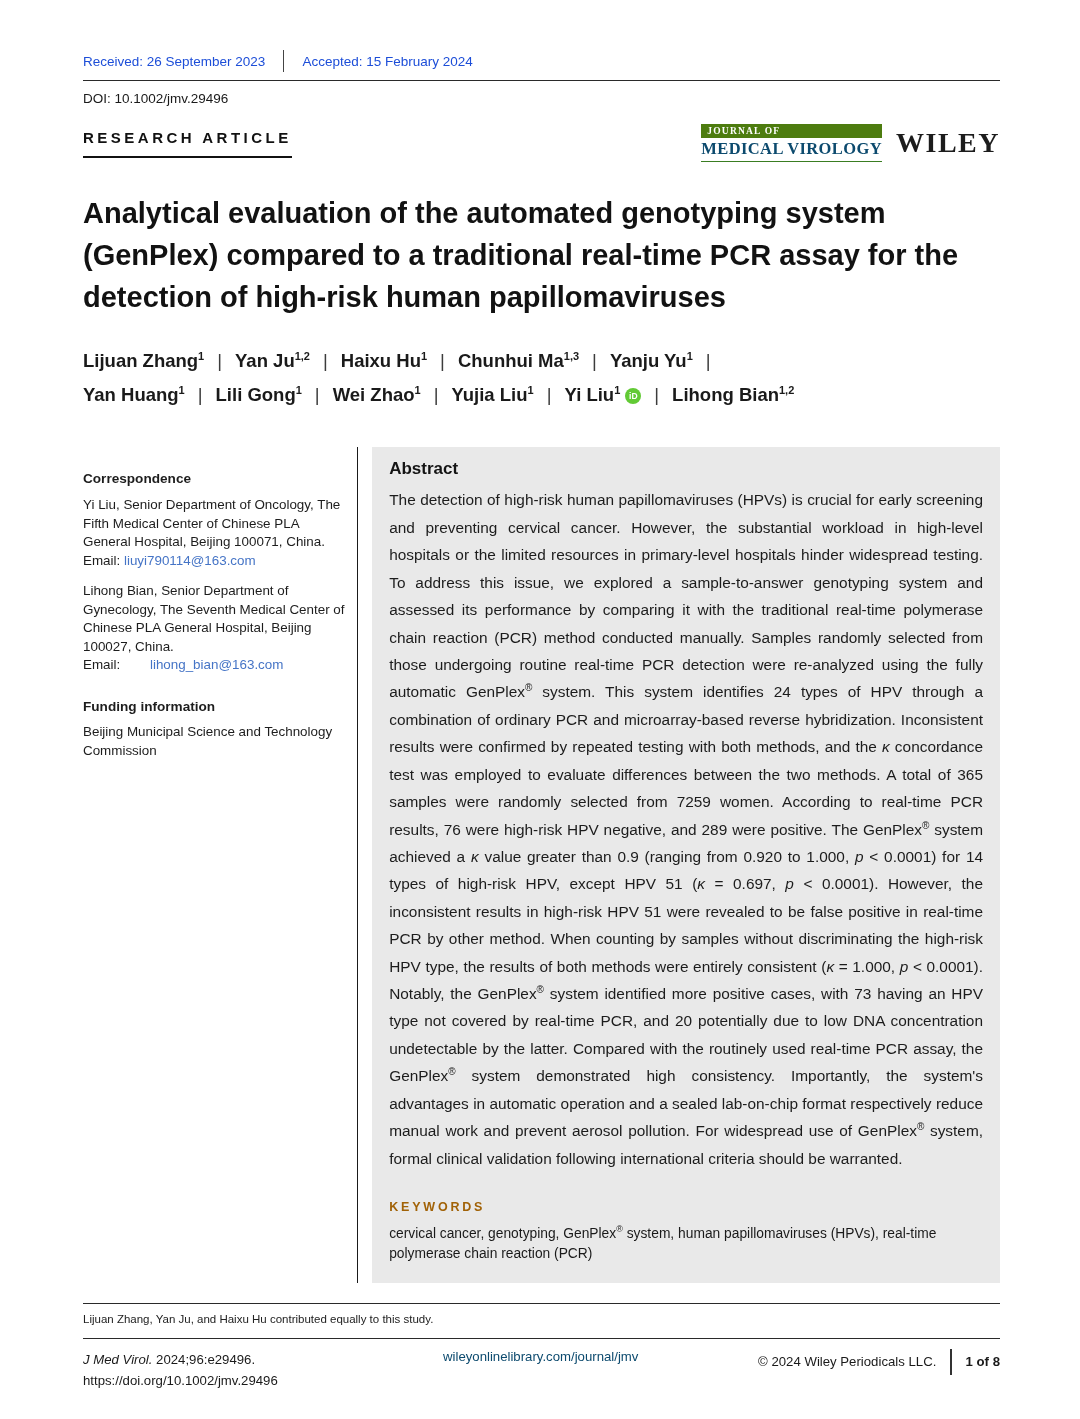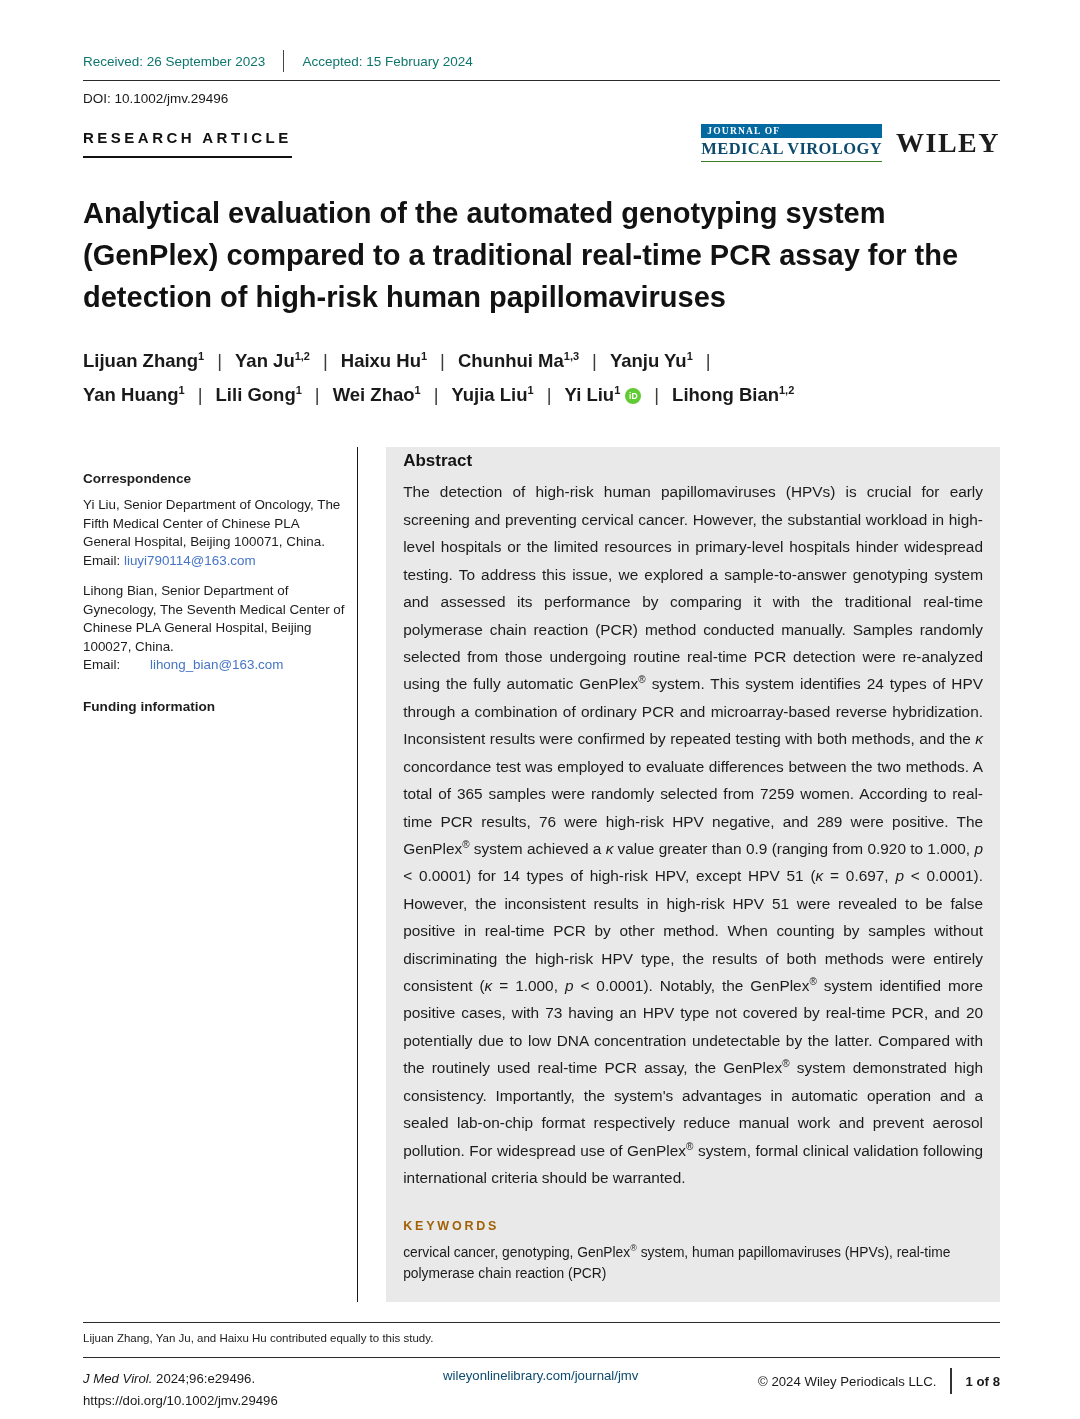--- a/index.html
+++ b/index.html
@@ -5,21 +5,21 @@
   * { margin: 0; padding: 0; box-sizing: border-box; }
   html, body { background: #ffffff; }
   body {
     width: 1080px; height: 1419px; overflow: hidden;
     font-family: "Liberation Sans", "DejaVu Sans", sans-serif;
     color: #1a1a1a;
   }
   .page { width: 1080px; height: 1419px; padding: 0 80px 0 83px; }
 
   
-  .meta-row { display: flex; align-items: center; padding-top: 50px; font-size: 13.5px; color: #0f766e; }
+  .meta-row { display: flex; align-items: center; padding-top: 50px; font-size: 13.5px; color: #1d4ed8; }
   .meta-divider { width: 1px; height: 22px; background: #444; margin: 0 18px; }
   .top-rule { border: none; border-top: 1.6px solid #2a2a2a; margin-top: 8px; }
   .doi-row { margin-top: 10px; font-size: 13.5px; }
 
   .header-main { display: flex; justify-content: space-between; align-items: center; margin-top: 18px; }
   .research-article {
     font-size: 15px; font-weight: bold; letter-spacing: 3.5px; color: #111;
     display: inline-block; border-bottom: 2.6px solid #111; padding-bottom: 10px;
   }
   .logos { display: flex; align-items: center; gap: 14px; }
@@ -50,21 +50,21 @@
 
   
   .content { display: flex; margin-top: 36px; align-items: stretch; }
   .sidebar { width: 263px; flex-shrink: 0; font-size: 13.4px; line-height: 1.38; color: #1d1d1d; }
   .affil { margin-bottom: 12px; }
   .affil sup, .side-heading sup { font-size: 9.5px; }
   .side-heading { font-weight: bold; margin: 23px 0 7px; font-size: 13.6px; }
   .corr-entry { margin-bottom: 12px; }
   .email-link { text-decoration: none; cursor: pointer; }
   .vrule { width: 1.2px; background: #1a1a1a; margin-left: 11px; flex-shrink: 0; }
-  .abstract-box { flex: 1; margin-left: 28px; padding: 4px 17px 18px; }
+  .abstract-box { flex: 1; margin-left: 14px; padding: 12px 17px 18px; }
 
   .abstract-heading { font-size: 17px; font-weight: bold; margin-bottom: 7px; color: #141414; }
   .abstract-body { font-size: 15.4px; line-height: 1.78; text-align: justify; color: #1c1c1c; }
   .abstract-body sup.reg { font-size: 10px; }
   .keywords-heading { margin-top: 28px; font-size: 12.5px; font-weight: bold; letter-spacing: 2.8px; color: #a16207; }
   .keywords-text { margin-top: 9px; font-size: 13.8px; line-height: 1.5; }
   .keywords-text sup.reg { font-size: 9px; }
 
   
   .footnote-rule { border: none; border-top: 1.5px solid #2a2a2a; margin-top: 20px; }
@@ -88,21 +88,21 @@
     <span class="meta-divider"></span>
     <span>Accepted: 15 February 2024</span>
   </div>
   <hr class="top-rule">
   <div class="doi-row">DOI: 10.1002/jmv.29496</div>
 
   <div class="header-main">
     <span class="research-article">RESEARCH ARTICLE</span>
     <span class="logos">
       <span class="journal-logo">
-        <span class="jl-bar" id="jl-bar" style="background: #0369a1;">JOURNAL OF</span>
+        <span class="jl-bar" id="jl-bar" style="background: #4d7c0f;">JOURNAL OF</span>
         <span class="jl-name" id="jl-name" style="color: #0c4a6e; border-color: rgb(58, 125, 34);">MEDICAL VIROLOGY</span>
       </span>
       <span class="wiley">WILEY</span>
     </span>
   </div>
 
   <h1 class="title">Analytical evaluation of the automated genotyping system (GenPlex) compared to a traditional real-time PCR assay for the detection of high-risk human papillomaviruses</h1>
 
   <div class="authors" id="authors">
       <span class="author">Lijuan Zhang<sup>1</sup></span>
@@ -132,20 +132,21 @@
   <div class="content">
     <div class="sidebar">
       <div id="affiliations">
         </div>
       <div class="side-heading">Correspondence</div>
       <div id="correspondence">
           <p class="corr-entry">Yi Liu, Senior Department of Oncology, The Fifth Medical Center of Chinese PLA General Hospital, Beijing 100071, China.<br>Email: <a class="email-link" style="color: rgb(69, 116, 198);">liuyi790114@163.com</a></p>
           <p class="corr-entry">Lihong Bian, Senior Department of Gynecology, The Seventh Medical Center of Chinese PLA General Hospital, Beijing 100027, China.<br>Email: <a class="email-link" style="color: rgb(69, 116, 198); padding-left: 26px;">lihong_bian@163.com</a></p>
         </div>
       <div class="side-heading">Funding information</div>
+      <div>Beijing Municipal Science and Technology Commission</div>
     </div>
     <div class="vrule"></div>
     <div class="abstract-box" id="abstract-box" style="background: rgb(233, 233, 233);">
       <div class="abstract-heading">Abstract</div>
       <div class="abstract-body" id="abstract-body">The detection of high-risk human papillomaviruses (HPVs) is crucial for early screening and preventing cervical cancer. However, the substantial workload in high-level hospitals or the limited resources in primary-level hospitals hinder widespread testing. To address this issue, we explored a sample-to-answer genotyping system and assessed its performance by comparing it with the traditional real-time polymerase chain reaction (PCR) method conducted manually. Samples randomly selected from those undergoing routine real-time PCR detection were re-analyzed using the fully automatic GenPlex<sup class="reg">®</sup> system. This system identifies 24 types of HPV through a combination of ordinary PCR and microarray-based reverse hybridization. Inconsistent results were confirmed by repeated testing with both methods, and the <i>κ</i> concordance test was employed to evaluate differences between the two methods. A total of 365 samples were randomly selected from 7259 women. According to real-time PCR results, 76 were high-risk HPV negative, and 289 were positive. The GenPlex<sup class="reg">®</sup> system achieved a <i>κ</i> value greater than 0.9 (ranging from 0.920 to 1.000, <i>p</i> &lt; 0.0001) for 14 types of high-risk HPV, except HPV 51 (<i>κ</i> = 0.697, <i>p</i> &lt; 0.0001). However, the inconsistent results in high-risk HPV 51 were revealed to be false positive in real-time PCR by other method. When counting by samples without discriminating the high-risk HPV type, the results of both methods were entirely consistent (<i>κ</i> = 1.000, <i>p</i> &lt; 0.0001). Notably, the GenPlex<sup class="reg">®</sup> system identified more positive cases, with 73 having an HPV type not covered by real-time PCR, and 20 potentially due to low DNA concentration undetectable by the latter. Compared with the routinely used real-time PCR assay, the GenPlex<sup class="reg">®</sup> system demonstrated high consistency. Importantly, the system's advantages in automatic operation and a sealed lab-on-chip format respectively reduce manual work and prevent aerosol pollution. For widespread use of GenPlex<sup class="reg">®</sup> system, formal clinical validation following international criteria should be warranted.</div>
       <div class="keywords-heading">KEYWORDS</div>
       <div class="keywords-text" id="keywords-text">cervical cancer, genotyping, GenPlex<sup class="reg">®</sup> system, human papillomaviruses (HPVs), real-time polymerase chain reaction (PCR)</div>
     </div>
   </div>
 

